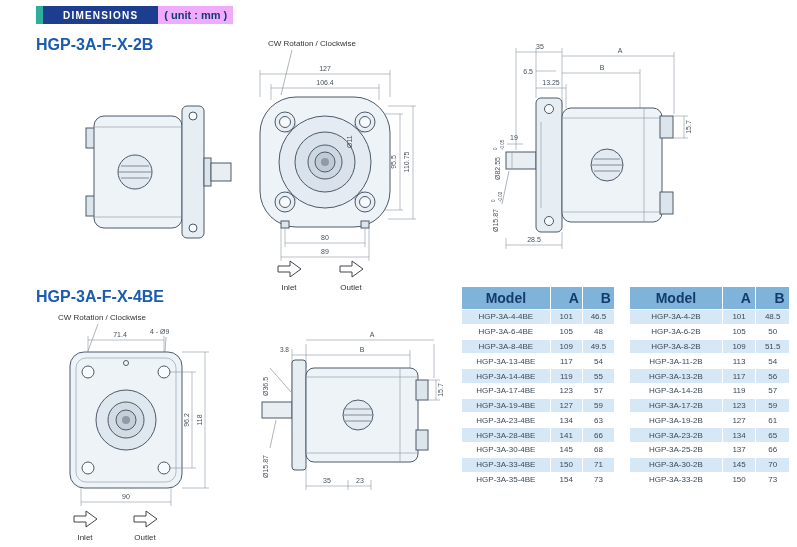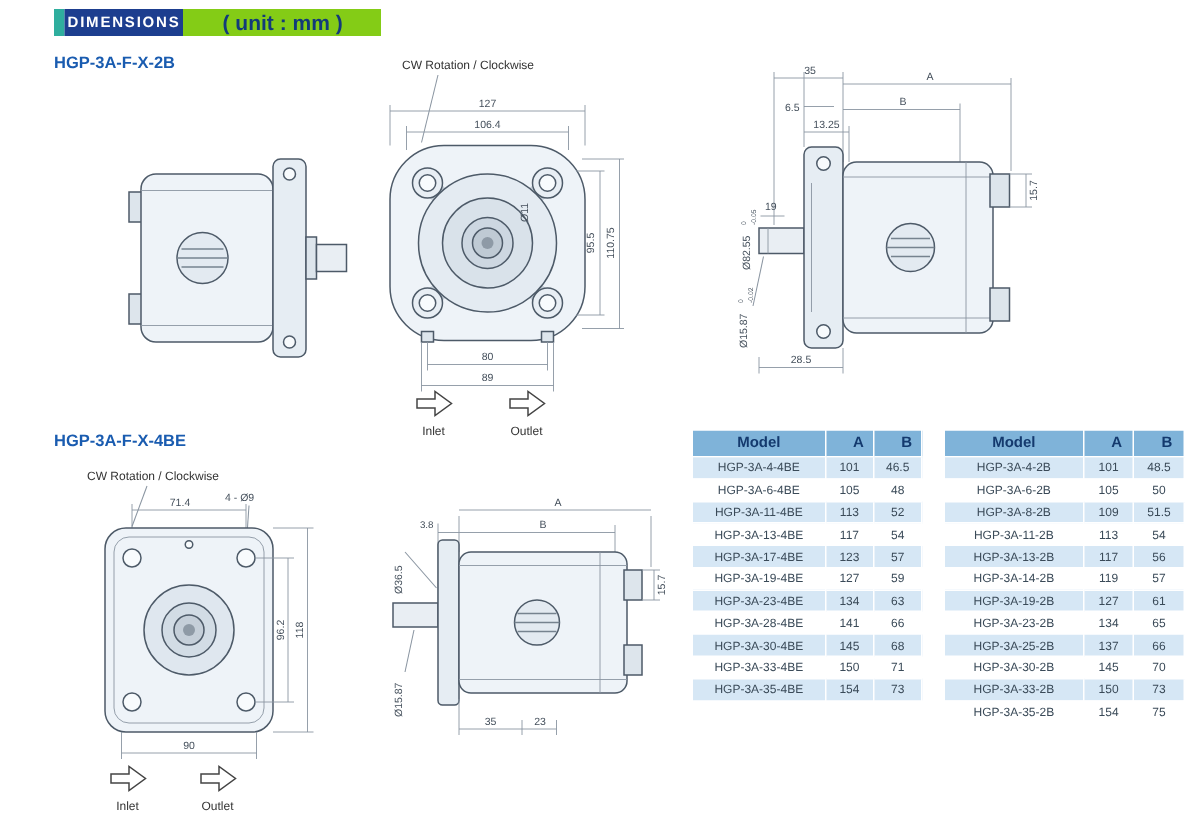--- a/index.html
+++ b/index.html
@@ -4,42 +4,42 @@
 <style>
   * { margin:0; padding:0; box-sizing:border-box; }
   html,body { background:#ffffff; }
   body {
     position:relative; width:797px; height:547px; overflow:hidden;
     font-family:"Liberation Sans", sans-serif;
   }
   
   .header-bar { position:absolute; left:36px; top:6px; height:18px; display:flex; align-items:stretch; }
   .header-accent { width:7px; background:#2fae9e; }
-  .header-title { background:#1d3e8f; color:#fff; font-size:10px; font-weight:bold; letter-spacing:1.2px; padding:0 2px; display:flex; align-items:center;text-align:center; }
-  .header-unit { background:#84cc16; color:#123a7a; font-size:14px; font-weight:bold; padding:0 26px; display:flex; align-items:center; }
+  .header-title { background:#1d3e8f; color:#fff; font-size:10px; font-weight:bold; letter-spacing:1.2px; padding:0 20px; display:flex; align-items:center;text-align:center; }
+  .header-unit { background:#f0abfc; color:#123a7a; font-size:11px; font-weight:bold; padding:0 6px; display:flex; align-items:center; }
   
-  .section-title { position:absolute; color:#1a5cb0; font-weight:bold; font-size:11px; }
+  .section-title { position:absolute; color:#1a5cb0; font-weight:bold; font-size:16px; }
   #title-2b  { left:36px; top:36px; }
   #title-4be { left:36px; top:288px; }
   
   #drawings { position:absolute; left:0; top:0; }
   #drawings text { font-family:"Liberation Sans", sans-serif; font-size:7px; fill:#45505c; }
   #drawings text.t8  { font-size:8px; fill:#333; }
   #drawings text.t65 { font-size:6.5px; }
   #drawings text.t45 { font-size:4.5px; }
   .shape   { stroke:#4d5a68; stroke-width:1; }
   .dimline { stroke:#8a95a1; stroke-width:0.6; fill:none; }
   .leader  { stroke:#8a95a1; stroke-width:0.7; }
   .hatch   { stroke:#76838f; stroke-width:0.9; }
   .arrow   { fill:#ffffff; stroke:#444; stroke-width:1; }
   
   .dim-table { position:absolute; border-collapse:collapse; text-align:center; table-layout:fixed; }
   #table-4be { left:461px; top:286px; width:154px; }
   #table-2b  { left:629px; top:286px; width:161px; }
-  .dim-table th { background:#7fb3d9; color:#143a6e; font-weight:bold; font-size:10px; padding:3px 18px; border:1px solid #fff; }
+  .dim-table th { background:#7fb3d9; color:#143a6e; font-weight:bold; font-size:14px; padding:3px 18px; border:1px solid #fff; }
   .dim-table td { font-size:8px; color:#3a4a58; padding:2.4px 1px; border:1px solid #fff; }
   .dim-table tbody tr:nth-child(odd)  { background:#d6e7f5; }
   .dim-table tbody tr:nth-child(even) { background:#ffffff; }
   .c-model { width:58%; } .c-a { width:21%; } .c-b { width:21%; }
 </style>
 </head>
 <body>
 
 <svg id="drawings" width="797" height="547" viewBox="0 0 797 547">
 
@@ -300,28 +300,33 @@
         <td>HGP-3A-4-4BE</td>
         <td>101</td>
         <td>46.5</td>
       </tr>
       <tr>
         <td>HGP-3A-6-4BE</td>
         <td>105</td>
         <td>48</td>
       </tr>
       <tr>
-        <td>HGP-3A-11-4BE</td>
-        <td>113</td>
-        <td>52</td>
+        <td>HGP-3A-8-4BE</td>
+        <td>109</td>
+        <td>49.5</td>
       </tr>
       <tr>
         <td>HGP-3A-13-4BE</td>
         <td>117</td>
         <td>54</td>
+      </tr>
+      <tr>
+        <td>HGP-3A-14-4BE</td>
+        <td>119</td>
+        <td>55</td>
       </tr>
       <tr>
         <td>HGP-3A-17-4BE</td>
         <td>123</td>
         <td>57</td>
       </tr>
       <tr>
         <td>HGP-3A-19-4BE</td>
         <td>127</td>
         <td>59</td>
@@ -392,20 +397,25 @@
         <td>HGP-3A-13-2B</td>
         <td>117</td>
         <td>56</td>
       </tr>
       <tr>
         <td>HGP-3A-14-2B</td>
         <td>119</td>
         <td>57</td>
       </tr>
       <tr>
+        <td>HGP-3A-17-2B</td>
+        <td>123</td>
+        <td>59</td>
+      </tr>
+      <tr>
         <td>HGP-3A-19-2B</td>
         <td>127</td>
         <td>61</td>
       </tr>
       <tr>
         <td>HGP-3A-23-2B</td>
         <td>134</td>
         <td>65</td>
       </tr>
       <tr>
@@ -416,19 +426,14 @@
       <tr>
         <td>HGP-3A-30-2B</td>
         <td>145</td>
         <td>70</td>
       </tr>
       <tr>
         <td>HGP-3A-33-2B</td>
         <td>150</td>
         <td>73</td>
       </tr>
-      <tr>
-        <td>HGP-3A-35-2B</td>
-        <td>154</td>
-        <td>75</td>
-      </tr>
     </tbody>
 </table>
 
 </body></html>

